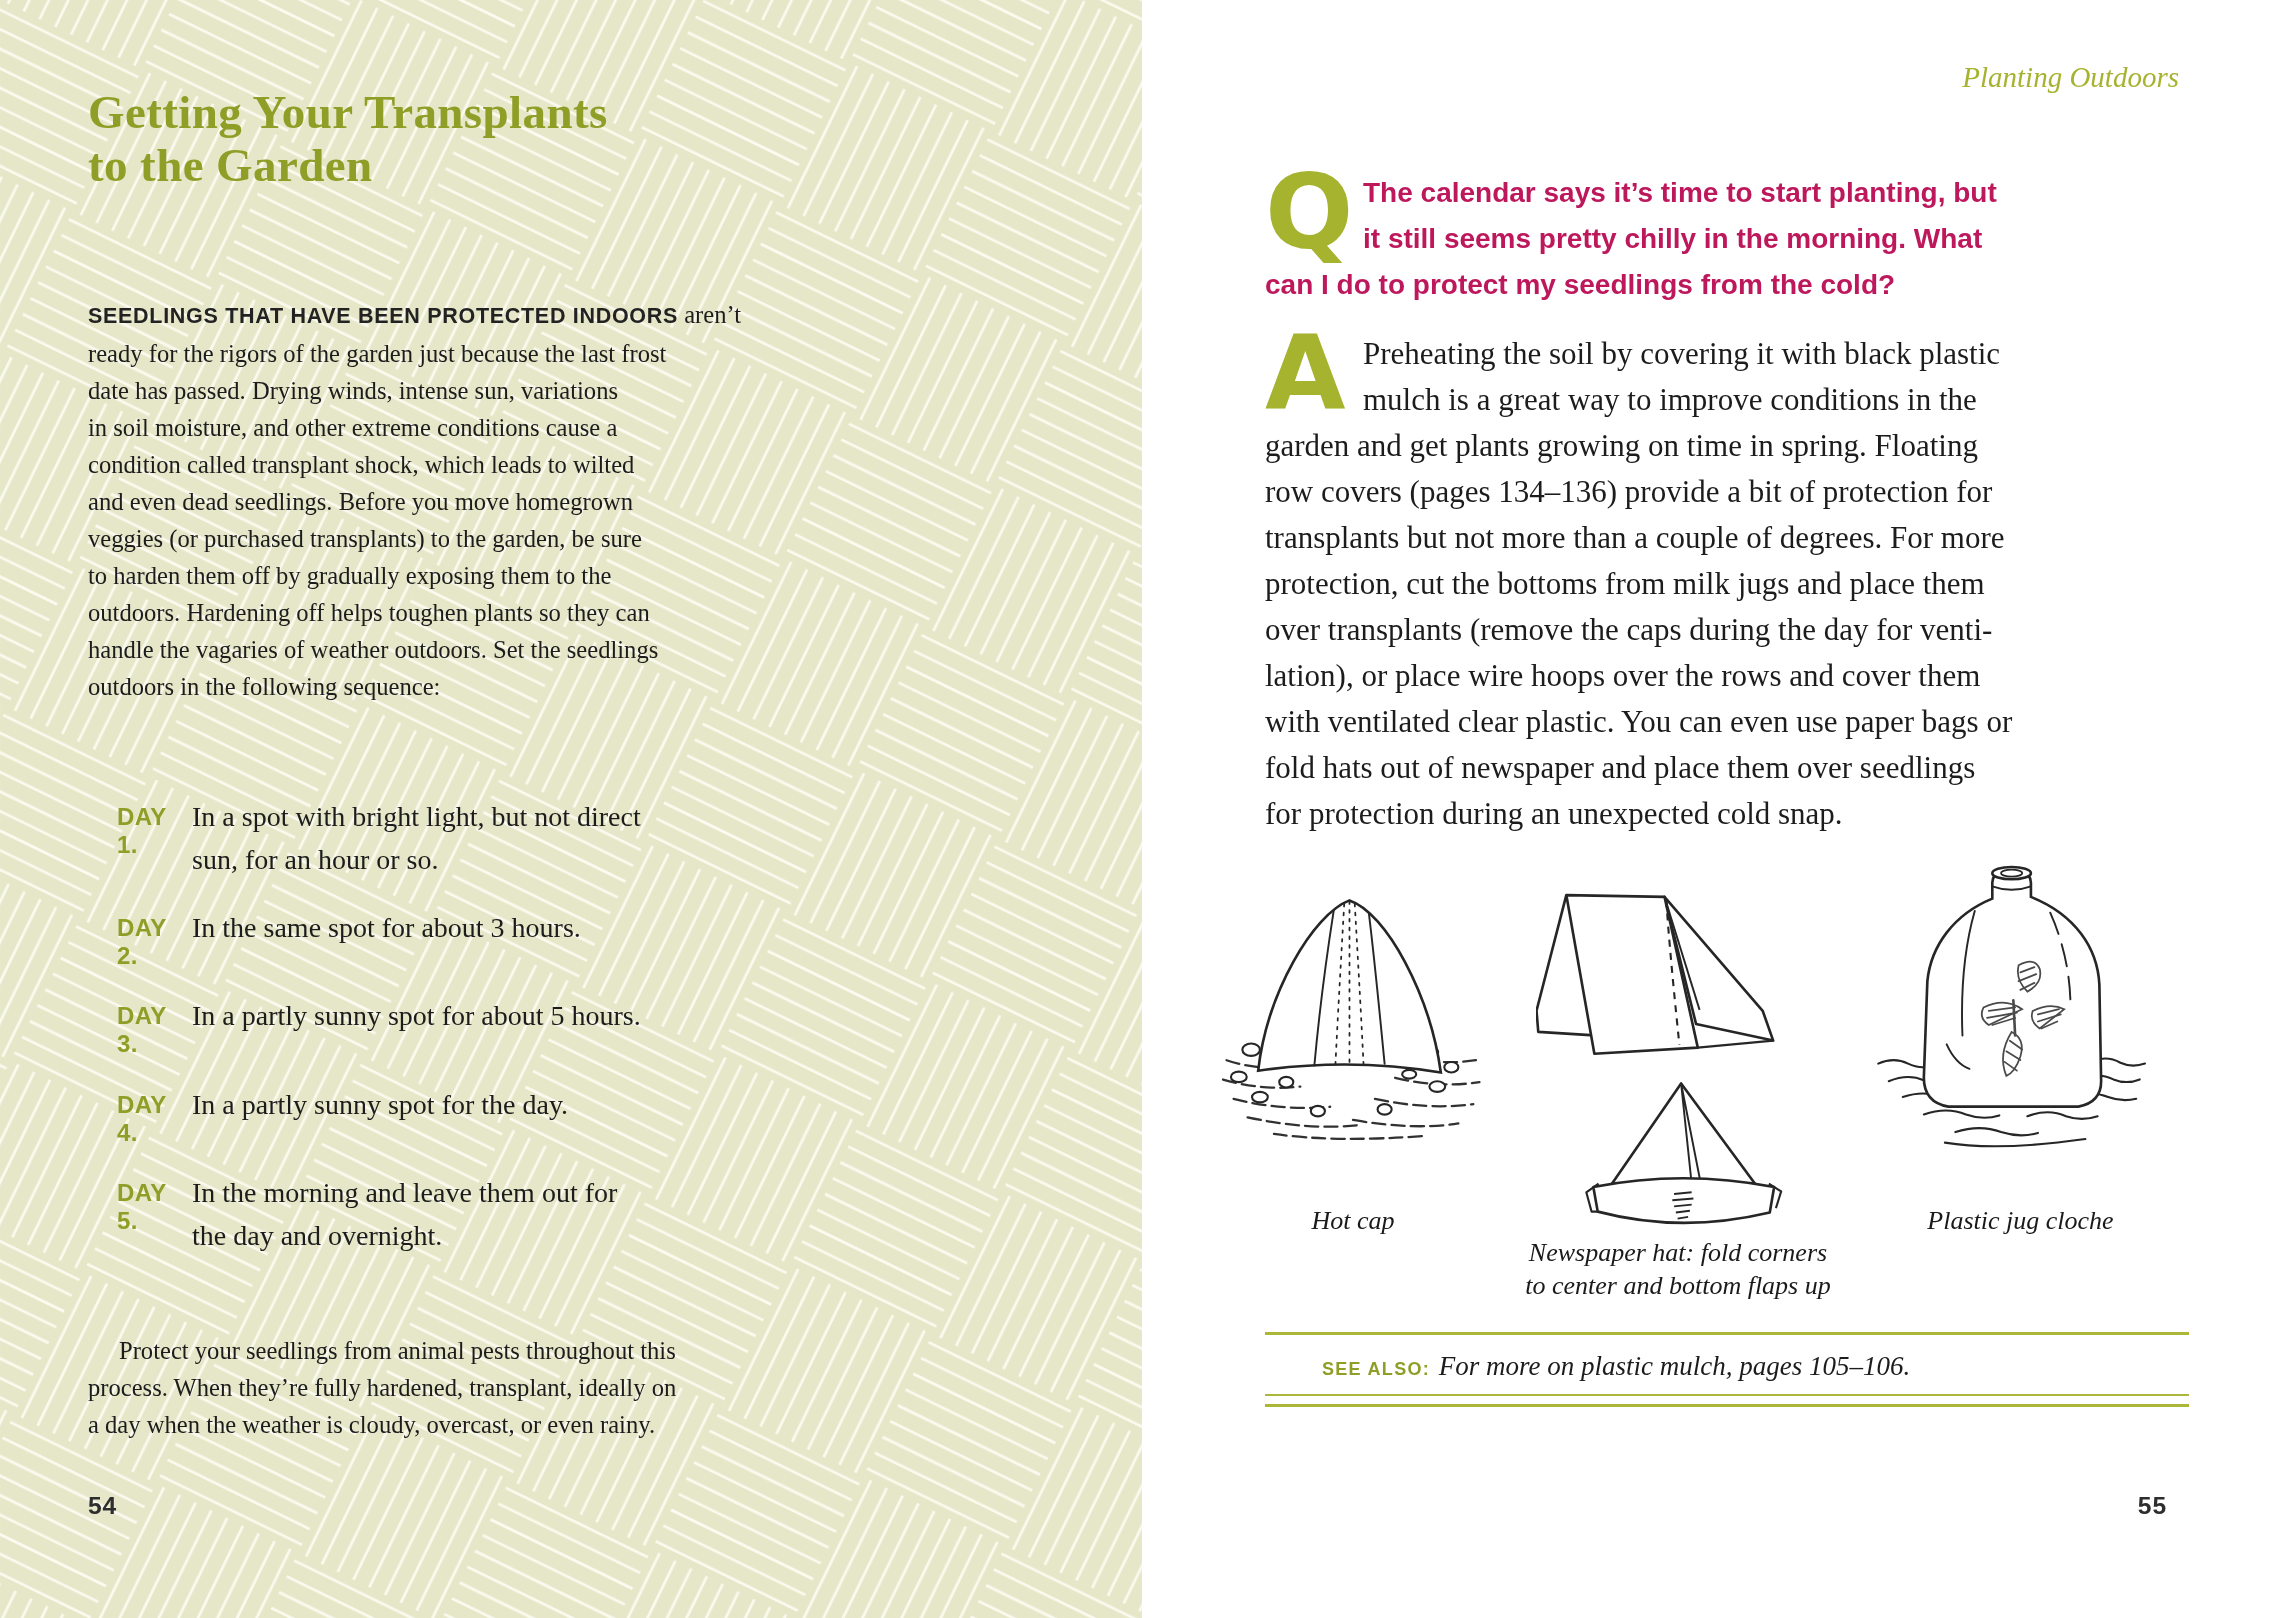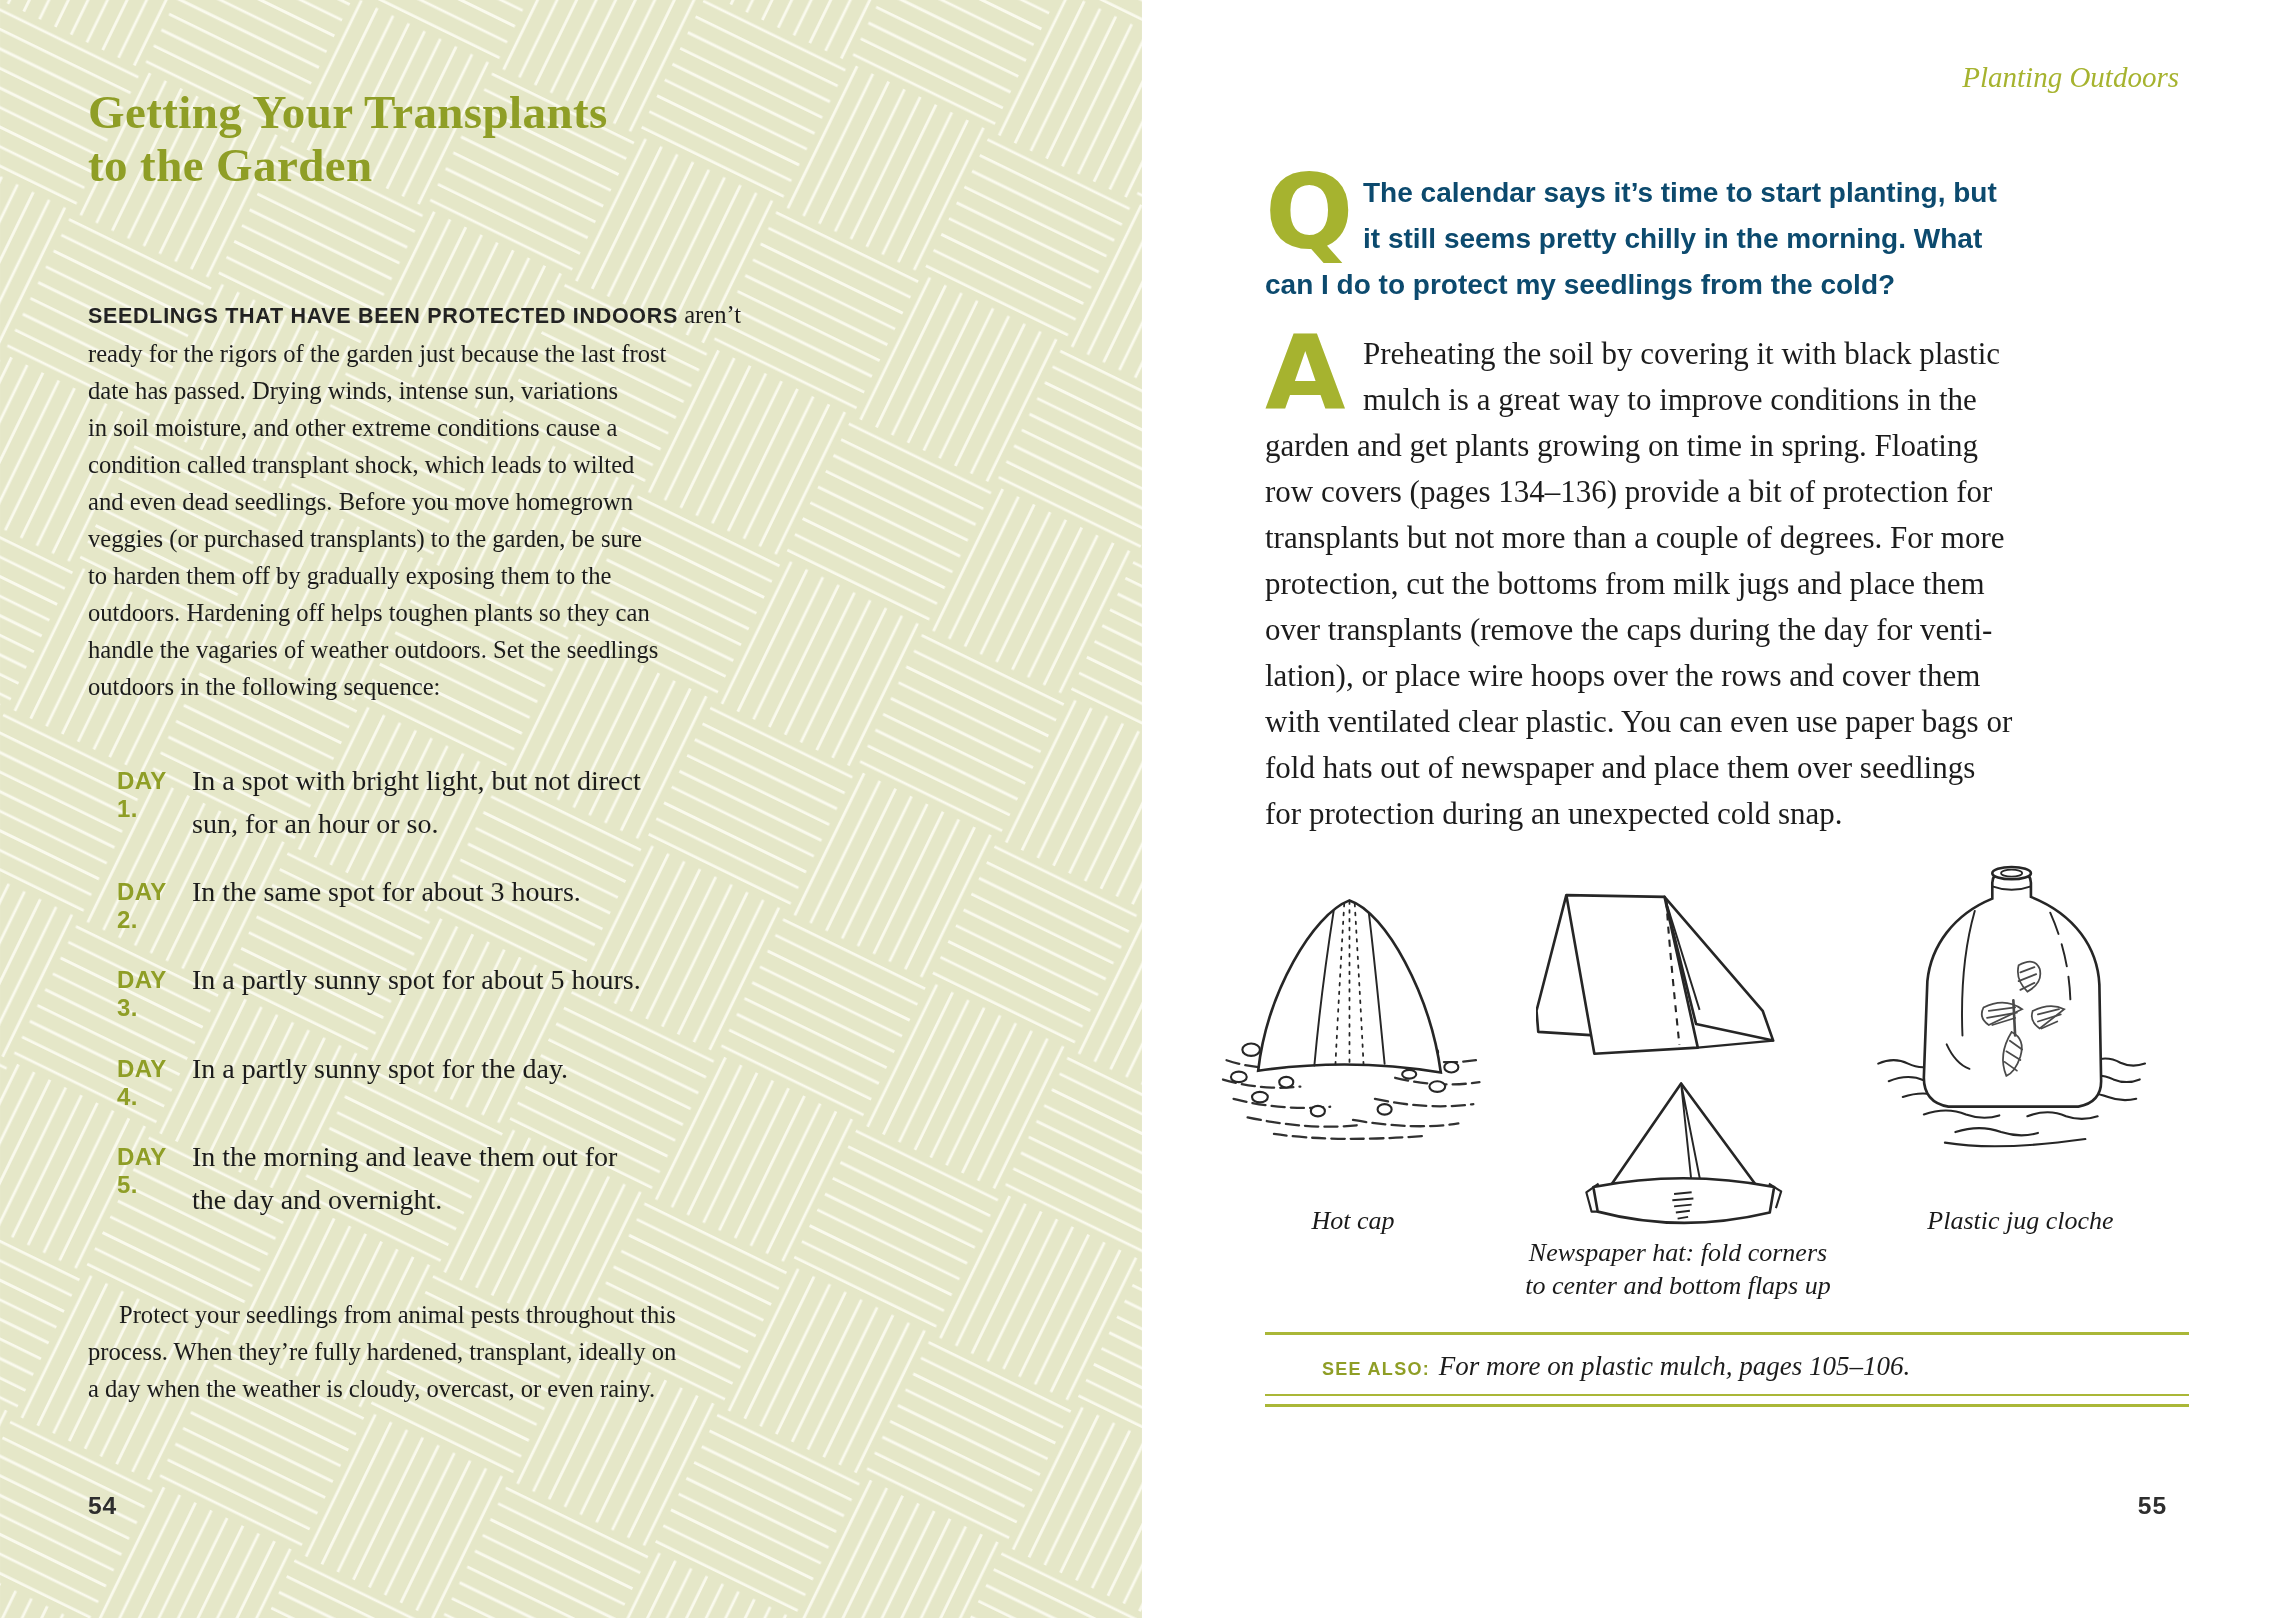--- a/index.html
+++ b/index.html
@@ -7,39 +7,39 @@
           font-family:"Liberation Serif",serif;color:#1c1c1c;}
   
   .page-left{position:absolute;left:0;top:0;width:1246px;height:1618px;}
   .weave-bg{position:absolute;left:0;top:0;}
   .left-content{position:relative;padding:86px 0 0 88px;width:720px;}
   .chapter-heading{font-size:47px;line-height:53px;font-weight:bold;margin:0;
                    white-space:pre-line;letter-spacing:0.4px;}
   .intro{margin:104px 0 0 0;font-size:24.6px;line-height:37px;white-space:pre-line;width:712px;}
   .lead-caps{font-family:"Liberation Sans",sans-serif;font-weight:bold;font-size:21.5px;
              letter-spacing:0.7px;color:#222;}
-  .day-list{margin-top:54px;}
+  .day-list{margin-top:90px;}
   .day-item{display:flex;margin:0 0 24.6px 29px;}
   .day-label{font-family:"Liberation Sans",sans-serif;font-weight:bold;font-size:24px;
              width:75px;flex:none;padding-top:8px;letter-spacing:0.4px;}
   .day-text{font-size:28px;line-height:43px;white-space:pre-line;}
   .closing{margin:75px 0 0 0;font-size:24.6px;line-height:37px;white-space:pre-line;
            text-indent:31px;width:712px;}
   .pagenum{position:absolute;font-family:"Liberation Sans",sans-serif;font-weight:bold;
            font-size:24.6px;color:#2e2e2e;letter-spacing:0.9px;}
   .pagenum.left{left:88px;bottom:98px;text-align:center;}
   .pagenum.right{right:117px;bottom:98px;}
   
   .page-right{position:absolute;left:1142px;top:0;width:1142px;height:1618px;background:#fff;}
   .running-head{position:absolute;top:61px;right:105px;font-style:italic;font-size:29px;}
   .right-content{position:relative;margin:170px 114px 0 123px;width:905px;}
   .qa-glyph{float:left;width:84px;height:91px;font-family:"DejaVu Sans",sans-serif;
             font-weight:bold;font-size:104px;line-height:84px;margin-right:14px;}
   .question{font-family:"Liberation Sans",sans-serif;font-weight:bold;font-size:28px;
-            line-height:46px;color:#0c4a6e;margin:0;}
+            line-height:46px;color:#be185d;margin:0;}
   .answer-block{margin-top:23px;}
   .answer{font-size:31px;line-height:46px;margin:0;text-align:justify;}
   .answer::after{content:"";display:block;clear:both;}
   .question-block::after{content:"";display:block;clear:both;}
   
   .figures{position:relative;margin-top:23px;margin-left:-44px;width:958px;height:432px;}
   .fig{position:absolute;top:0;}
   .fig-hotcap{left:0;width:264px;}
   .fig-news{left:290px;width:334px;}
   .fig-jug{left:650px;width:299px;}

